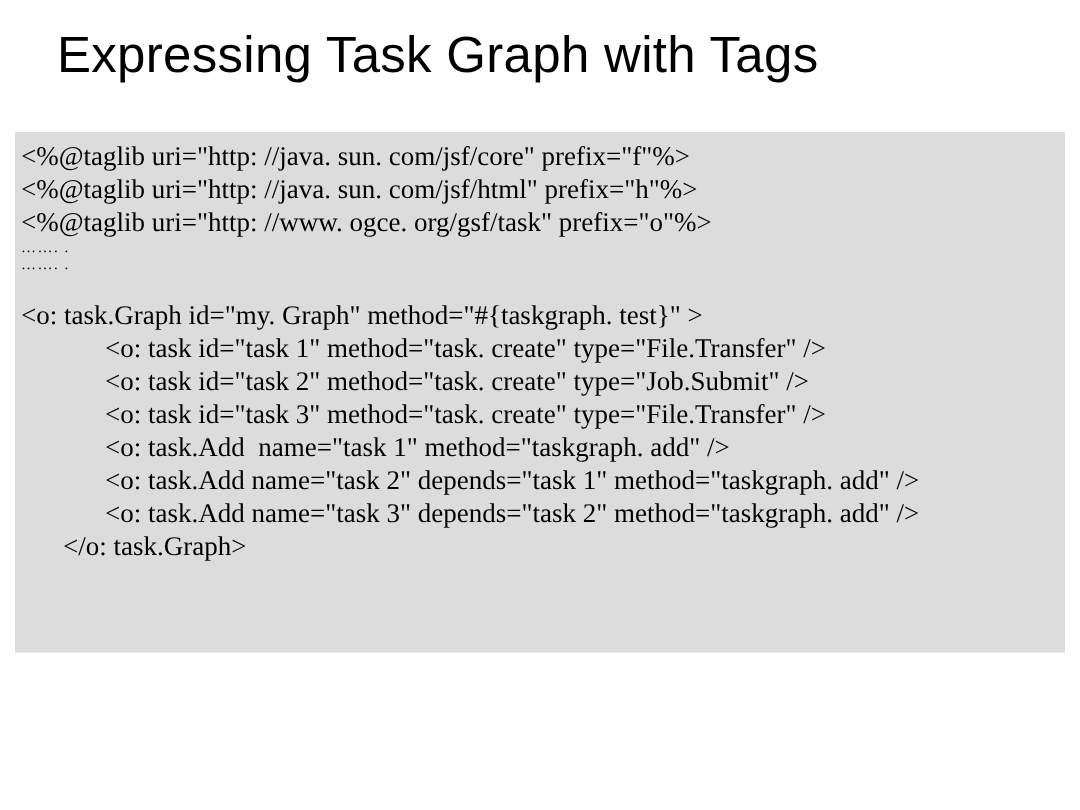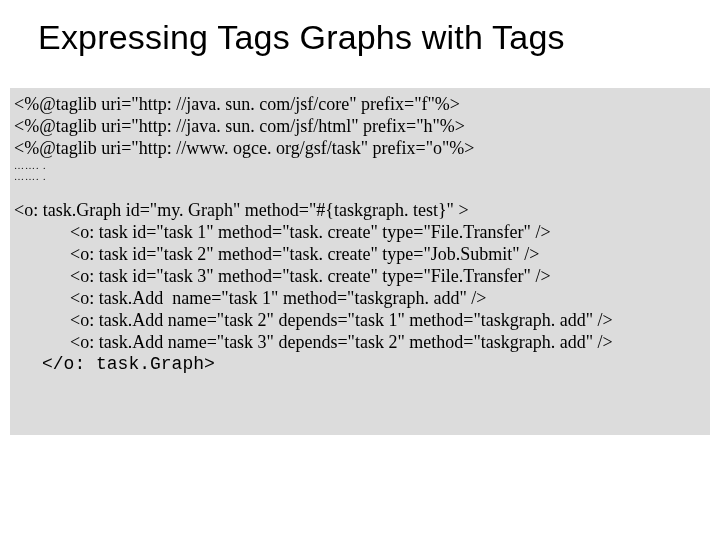--- a/index.html
+++ b/index.html
@@ -35,40 +35,39 @@
     font-family: "Times New Roman", Times, serif;
     font-size: 18px;
     line-height: 1.22;
     color: #000;
   }
   .code-line {
     white-space: pre;
   }
   .indent1 {
     padding-left: 28px;
-    font-family: Liberation Mono, monospace;
   }
   .indent2 {
     padding-left: 56px;
   }
   .gap {
     height: 18px;
   }
   .dots {
     font-size: 10px;
     line-height: 1.1;
     letter-spacing: 1px;
   }
 </style>
 </head>
 <body>
 
 <div class="slide">
 
-  <div class="title">Expressing Tags Graphs with Tags</div>
+  <div class="title">Expressing Task Graph with Tags</div>
 
   <div class="code-block">
     <div class="code-line">&lt;%@taglib uri="http: //java. sun. com/jsf/core" prefix="f"%&gt;</div>
     <div class="code-line">&lt;%@taglib uri="http: //java. sun. com/jsf/html" prefix="h"%&gt;</div>
     <div class="code-line">&lt;%@taglib uri="http: //www. ogce. org/gsf/task" prefix="o"%&gt;</div>
     <div class="code-line dots">……. .</div>
     <div class="code-line dots">……. .</div>
     <div class="gap"></div>
     <div class="code-line">&lt;o: task.Graph id="my. Graph" method="#{taskgraph. test}" &gt;</div>
     <div class="code-line indent2">&lt;o: task id="task 1" method="task. create" type="File.Transfer" /&gt;</div>

